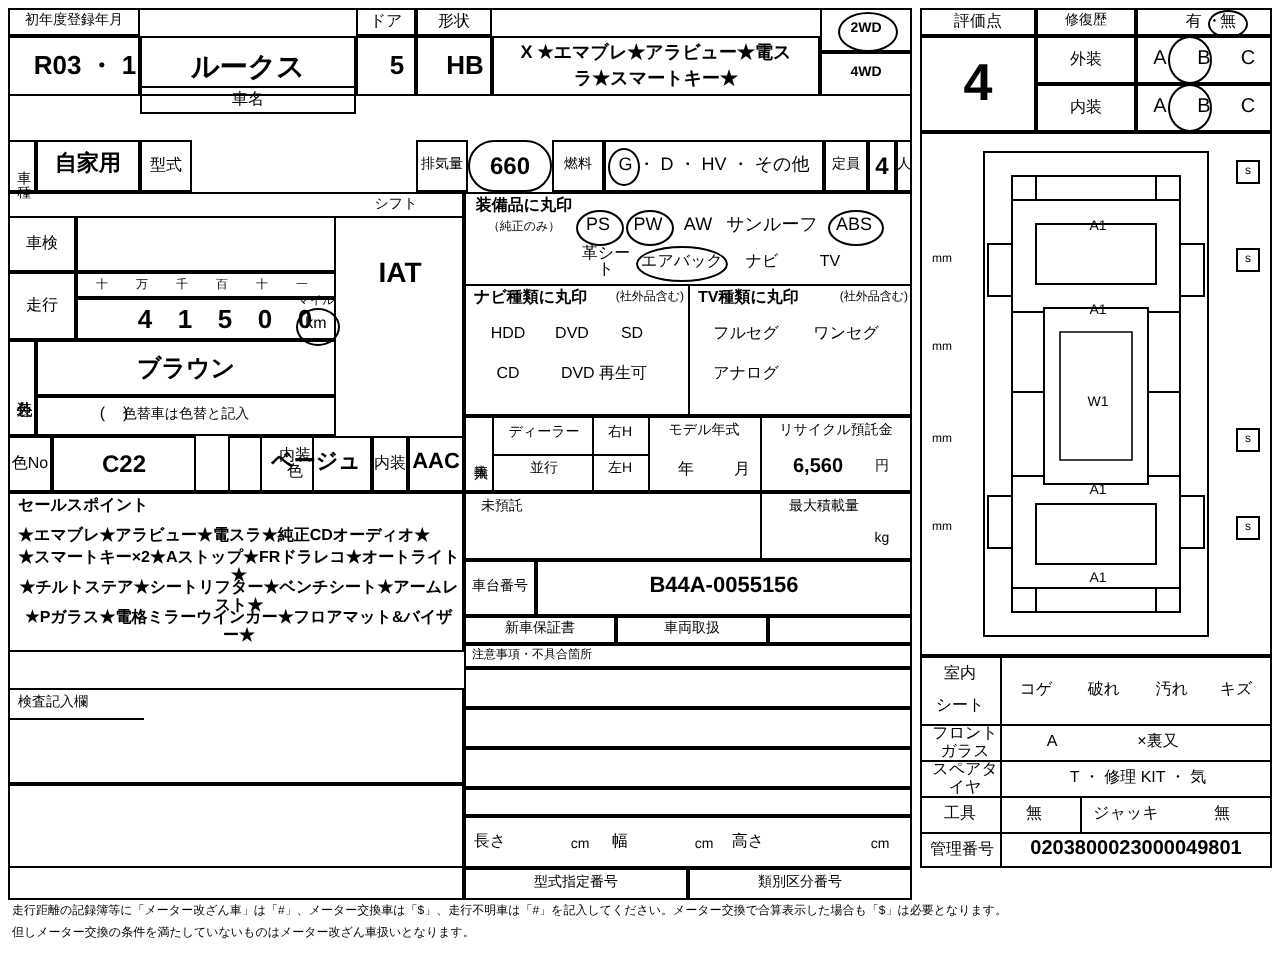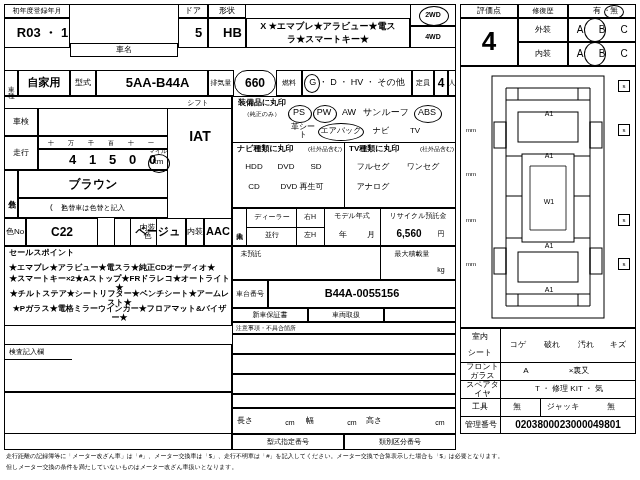--- a/index.html
+++ b/index.html
@@ -25,20 +25,21 @@
 
 <div id="sheet">
 
   <div class="bx" style="left:4px;top:4px;width:452px;height:430px;"></div>
   <div class="bx" style="left:460px;top:4px;width:176px;height:430px;"></div>
 
   <div class="bx lbl f7" style="left:4px;top:4px;width:66px;height:14px;">初年度登録年月</div>
   <div class="bx lbl f13 b" style="left:4px;top:18px;width:66px;height:30px;">R03 ・ 1</div>
 
   <div class="bx lbl f8" style="left:70px;top:4px;width:108px;height:14px;margin-top:39px;">車名</div>
+  <div class="bx lbl f14 b" style="left:70px;top:18px;width:108px;height:30px;">ルークス</div>
 
   <div class="bx lbl f8" style="left:178px;top:4px;width:30px;height:14px;">ドア</div>
   <div class="bx lbl f13 b" style="left:178px;top:18px;width:30px;height:30px;">5</div>
 
   <div class="bx lbl f8" style="left:208px;top:4px;width:38px;height:14px;">形状</div>
   <div class="bx lbl f13 b" style="left:208px;top:18px;width:38px;height:30px;">HB</div>
 
   <div class="bx" style="left:246px;top:18px;width:164px;height:30px;">
     <div class="lbl f9 b" style="left:0;top:1px;width:162px;height:14px;">X ★エマブレ★アラビュー★電ス</div>
     <div class="lbl f9 b" style="left:0;top:14px;width:162px;height:14px;">ラ★スマートキー★</div>
@@ -68,21 +69,20 @@
   <div class="bx" style="left:568px;top:42px;width:68px;height:24px;">
     <div class="lbl f10" style="left:0;top:0;width:22px;height:22px;">A</div>
     <div class="lbl f10" style="left:22px;top:0;width:22px;height:22px;">B</div>
     <div class="lbl f10" style="left:44px;top:0;width:22px;height:22px;">C</div>
   </div>
   <div class="ell" style="left:584px;top:42px;width:20px;height:22px;"></div>
 
   <div class="bx lbl f7 vt" style="left:4px;top:70px;width:14px;height:26px;">車 種</div>
   <div class="bx lbl f11 b" style="left:18px;top:70px;width:52px;height:26px;">自家用</div>
   <div class="bx lbl f8" style="left:70px;top:70px;width:26px;height:26px;">型式</div>
-  <div class="bx lbl f13 b" style="left:96px;top:70px;width:112px;height:26px;">5AA-B44A</div>
   <div class="bx lbl f7" style="left:208px;top:70px;width:26px;height:26px;">排気量</div>
   <div class="bx lbl f12 b" style="left:234px;top:70px;width:42px;height:26px;border-radius:13px;">660</div>
   <div class="bx lbl f7" style="left:276px;top:70px;width:26px;height:26px;">燃料</div>
   <div class="bx lbl f9" style="left:302px;top:70px;width:110px;height:26px;">G ・ D ・ HV ・ その他</div>
   <div class="ell2" style="left:304px;top:74px;width:14px;height:17px;"></div>
   <div class="bx lbl f7" style="left:412px;top:70px;width:22px;height:26px;">定員</div>
   <div class="bx lbl f12 b" style="left:434px;top:70px;width:14px;height:26px;">4</div>
   <div class="bx lbl f7" style="left:448px;top:70px;width:8px;height:26px;">人</div>
 
   <div class="bx" style="left:4px;top:96px;width:228px;height:150px;"></div>

